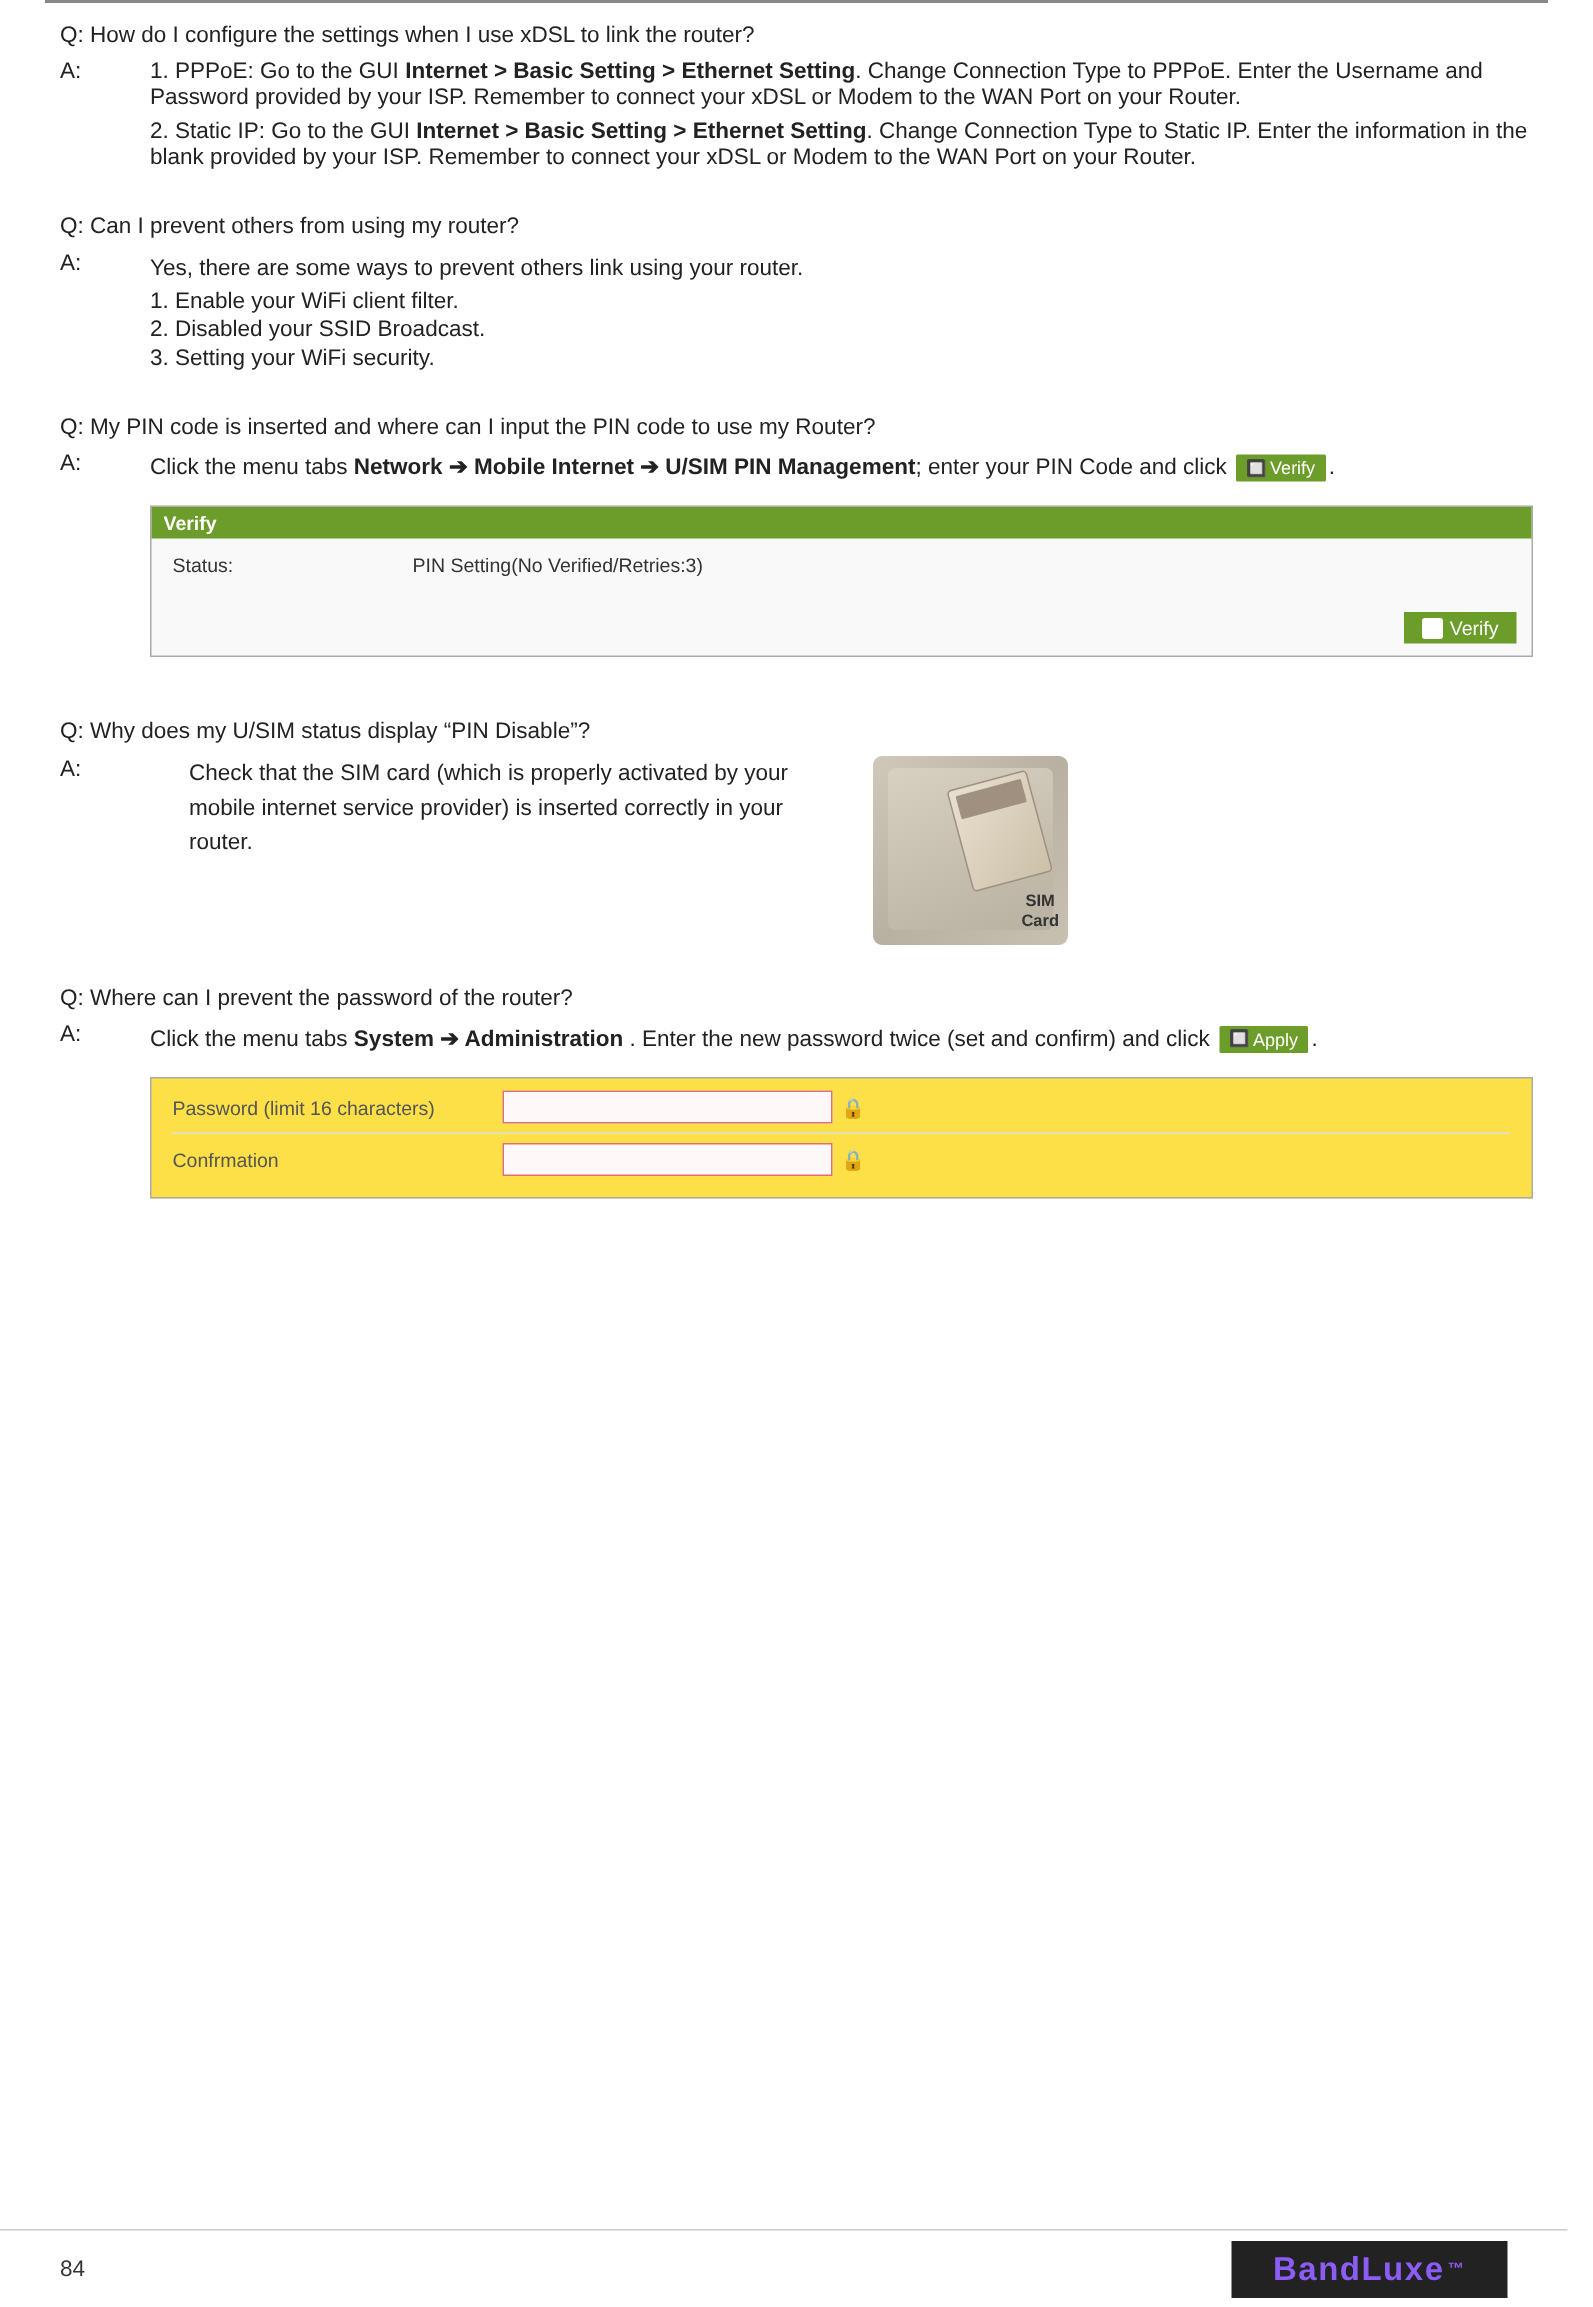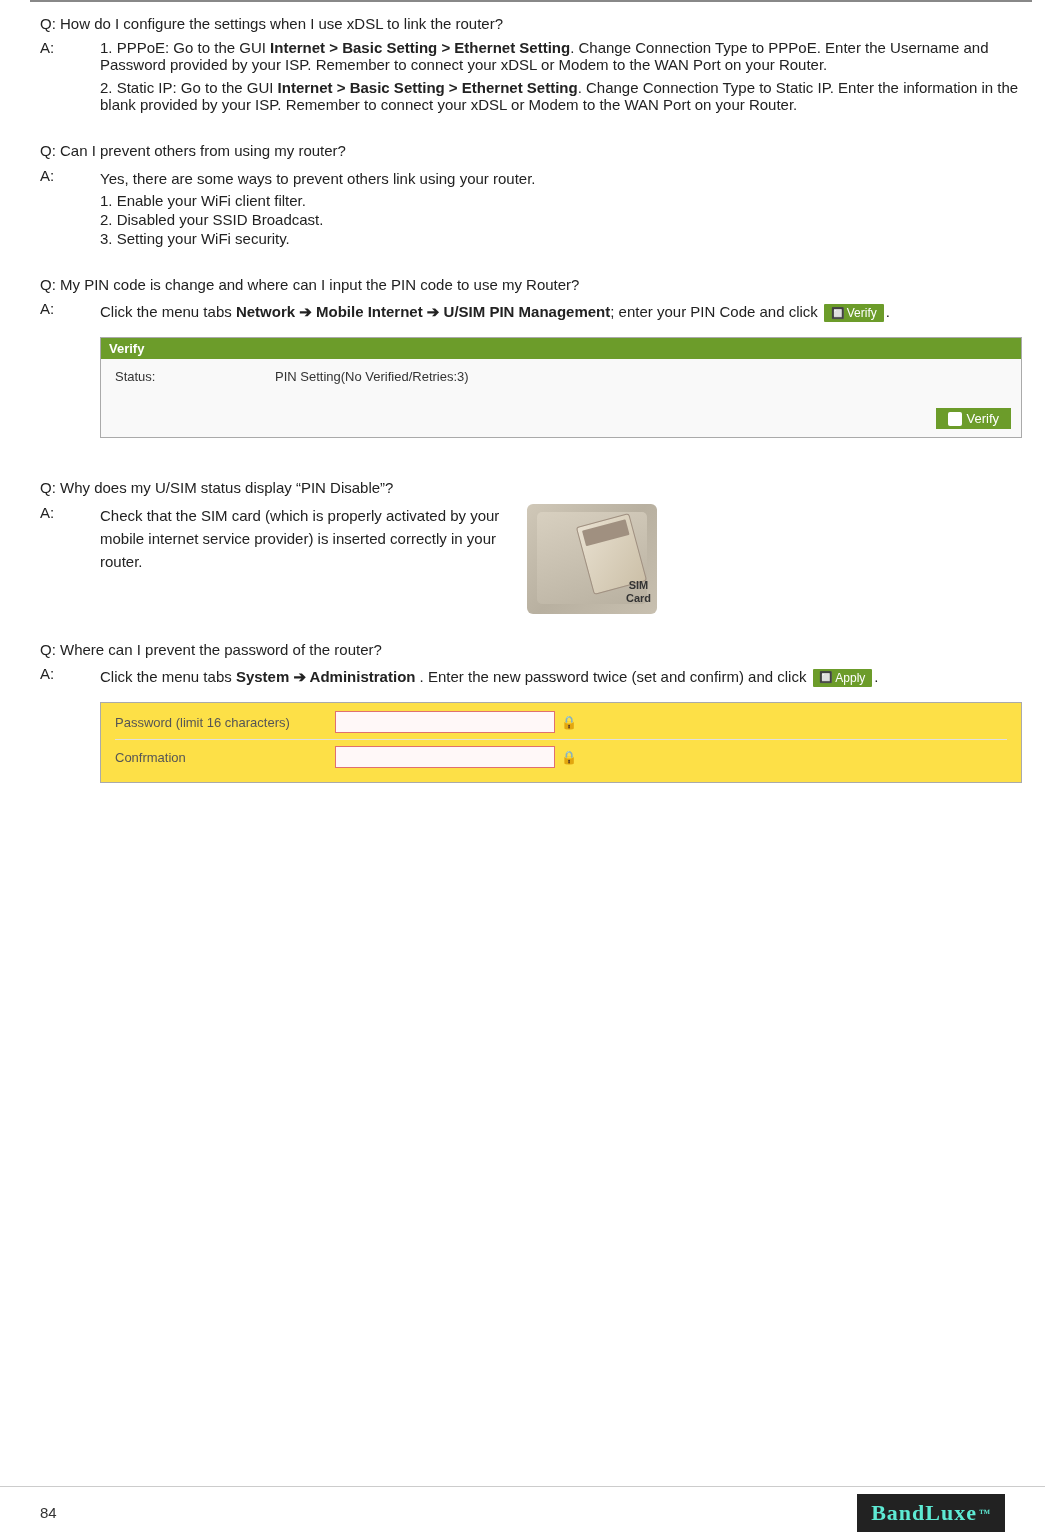--- a/index.html
+++ b/index.html
@@ -106,25 +106,26 @@
       height: 14px;
       background: #fff;
       display: inline-block;
       border-radius: 2px;
     }
 
     
     .sim-section {
       display: flex;
       align-items: flex-start;
-      gap: 7px;
+      gap: 36px;
+      margin-left: 26px;
     }
     .sim-image {
       width: 130px;
-      height: 110px;
+      height: 126px;
       background: linear-gradient(135deg, #d0c8b8 0%, #b8b0a0 50%, #c8c0b0 100%);
       border-radius: 6px;
       position: relative;
       overflow: hidden;
       flex-shrink: 0;
     }
 
     
     .admin-box {
       border: 1px solid #aaa;
@@ -176,25 +177,25 @@
       justify-content: space-between;
       padding: 0 40px;
       border-top: 1px solid #ccc;
     }
     .page-number {
       font-size: 15px;
       color: #333;
     }
     .brand-logo {
       background: #222;
-      color: #5eead4;
-      padding: 6px 14px;
+      color: #8b5cf6;
+      padding: 6px 28px;
       font-size: 22px;
       font-weight: bold;
-      font-family: Liberation Serif, serif;
+      font-family: Liberation Sans, sans-serif;
       letter-spacing: 1px;
       display: flex;
       align-items: center;
       gap: 2px;
     }
     .brand-tm {
       font-size: 11px;
       vertical-align: super;
     }
     .inline-img-btn {
@@ -249,21 +250,21 @@
         <p>Yes, there are some ways to prevent others link using your router.</p>
         <div class="indent-item">1. Enable your WiFi client filter.</div>
         <div class="indent-item">2. Disabled your SSID Broadcast.</div>
         <div class="indent-item">3. Setting your WiFi security.</div>
       </div>
     </div>
   </div>
 
   <div class="qa-block">
     <div class="q-line">
-      <span>Q: My PIN code is change and where can I input the PIN code to use my Router?</span>
+      <span>Q: My PIN code is inserted and where can I input the PIN code to use my Router?</span>
     </div>
     <div class="a-section">
       <div class="a-label">A:</div>
       <div class="a-content">
         <p>
           Click the menu tabs <b>Network ➔ Mobile Internet ➔ U/SIM PIN Management</b>; enter your PIN Code and click
           <button class="inline-img-btn">
             <span class="lock-icon">🔲</span>
             <span>Verify</span>
           </button>.

